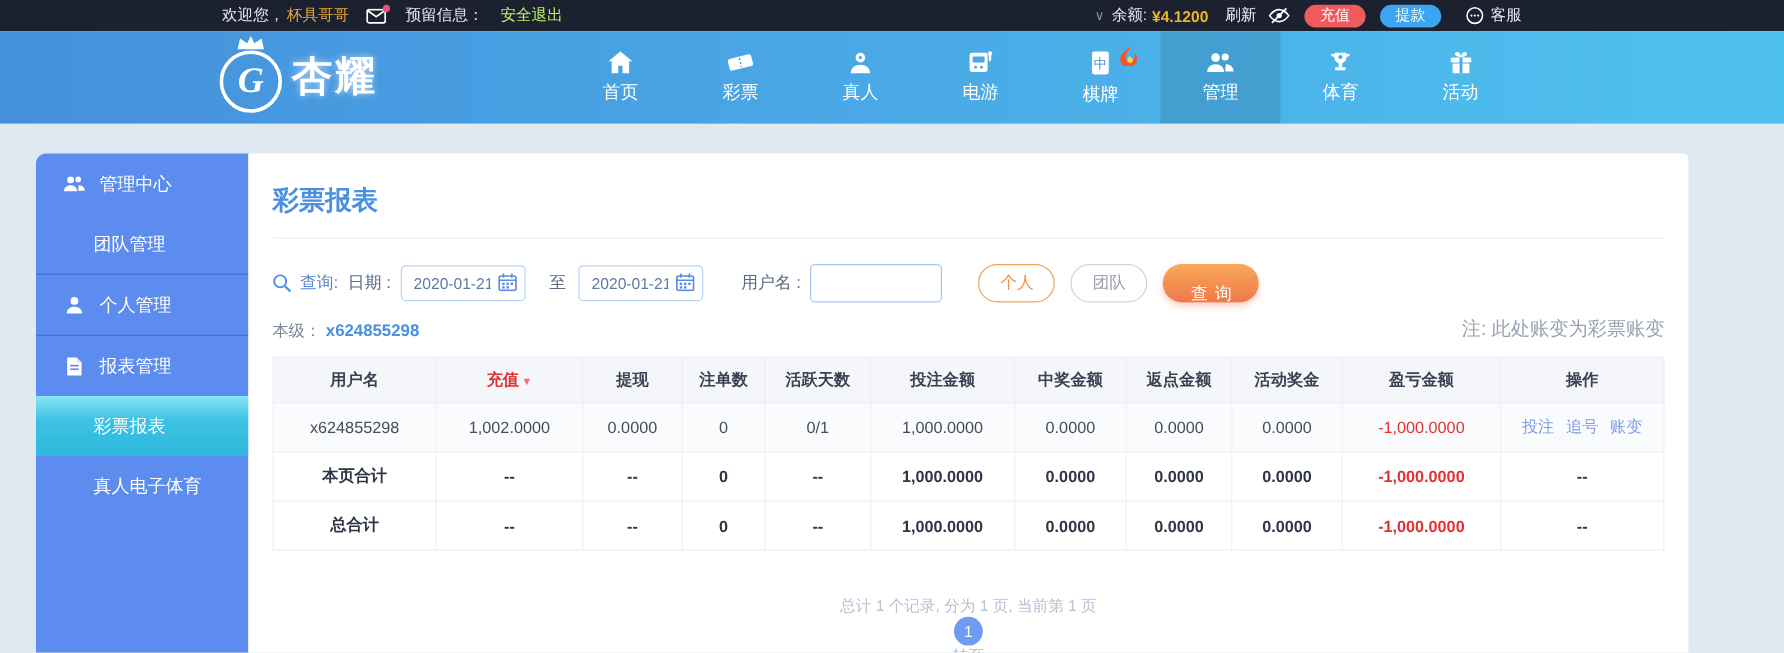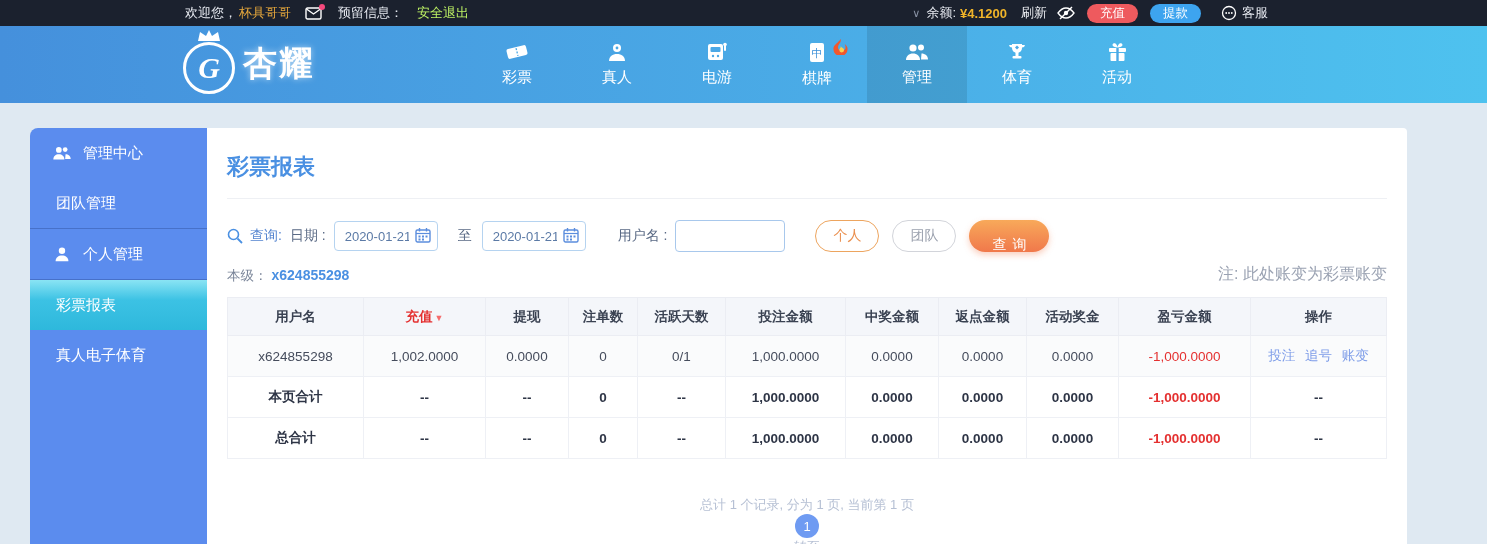--- a/index.html
+++ b/index.html
@@ -37,21 +37,21 @@
   .nav-item { width:100px; display:flex; flex-direction:column; align-items:center; justify-content:center;
               gap:6px; color:#fff; font-size:15px; cursor:pointer; position:relative; }
   .nav-item.active { background:rgba(0,0,0,.10); }
   .flame { position:absolute; top:13px; right:19px; }
 
   
   .page { display:flex; padding:25px 80px 0 30px; height:441px; }
   .sidebar { width:177px; background:var(--sidebar-blue,#5b8cee); border-radius:8px 0 0 0; color:#fff; font-size:15px; }
   .side-item { height:50px; display:flex; align-items:center; padding-left:22px; cursor:pointer; }
   .side-item .sicon { width:20px; display:inline-flex; justify-content:center; margin-right:11px; }
-  .side-item.sub { padding-left:26px; }
+  .side-item.sub { padding-left:48px; }
   .side-sep { border-top:1px solid rgba(10,30,90,.25); margin:0; }
   .side-item.active { background:linear-gradient(180deg,#8ae4f4 0%,#3cc2e4 40%,var(--active-cyan,#2eb8dc) 100%); }
 
   .card { width:1200px; background:#fff; border-radius:0 4px 0 0; padding:24px 20px 0 20px; position:relative; }
   .page-title { color:var(--title-blue,#4a90e2); font-size:22px; font-weight:bold; }
   .title-rule { border-top:1px solid #eef0f4; margin-top:16px; }
 
   .search-row { display:flex; align-items:center; margin:21px 0 12px; font-size:14px; color:#5a6a85; }
   .q-label { color:#5585d0; margin:0 8px 0 7px; }
   .fld-label { margin-right:8px; }
@@ -141,20 +141,26 @@
         <svg width="26" height="14" viewBox="0 0 26 14">
             <path d="M2 12L4 3l6 4 3-6 3 6 6-4 2 9z" fill="#fff"></path>
           </svg>
       </span>
       <span class="mono">G</span>
     </span>
     <span class="brand-txt">杏耀</span>
   </div>
   <div class="nav-menu">
     <div class="nav-item">
+      <svg width="22" height="20" viewBox="0 0 24 22">
+          <path d="M12 1l11 9h-3v11h-6v-7h-4v7H4V10H1z" fill="#fff"></path>
+        </svg>
+      <span>首页</span>
+    </div>
+    <div class="nav-item">
       <svg width="24" height="20" viewBox="0 0 24 20">
           <g transform="rotate(-14 12 10)">
             <rect x="2" y="5" width="20" height="10" rx="2" fill="#fff"></rect>
             <line x1="12" y1="6" x2="12" y2="14" stroke="#4ba8e6" stroke-width="1.3" stroke-dasharray="2 1.5"></line>
           </g>
         </svg>
       <span>彩票</span>
     </div>
     <div class="nav-item">
       <svg width="20" height="20" viewBox="0 0 20 20">
@@ -240,20 +246,31 @@
     <div class="side-item">
       <span class="sicon">
         <svg width="16" height="16" viewBox="0 0 20 20">
             <circle cx="10" cy="6" r="4" fill="#fff"></circle>
             <path d="M2 19c0-4.5 3.6-7 8-7s8 2.5 8 7z" fill="#fff"></path>
           </svg>
       </span>
       <span>个人管理</span>
     </div>
     <div class="side-sep"></div>
+    <div class="side-item">
+      <span class="sicon">
+        <svg width="14" height="17" viewBox="0 0 14 17">
+            <path d="M1 1h8l4 4v11H1z" fill="#fff"></path>
+            <path d="M9 1l4 4H9z" fill="#cfe2f8"></path>
+            <rect x="3.5" y="7" width="7" height="1.4" fill="#5b8cee"></rect>
+            <rect x="3.5" y="10" width="7" height="1.4" fill="#5b8cee"></rect>
+          </svg>
+      </span>
+      <span>报表管理</span>
+    </div>
     <div class="side-item sub active">
       <span>彩票报表</span>
     </div>
     <div class="side-item sub">
       <span>真人电子体育</span>
     </div>
   </aside>
 
   <main class="card">
     <h1 class="page-title">彩票报表</h1>

